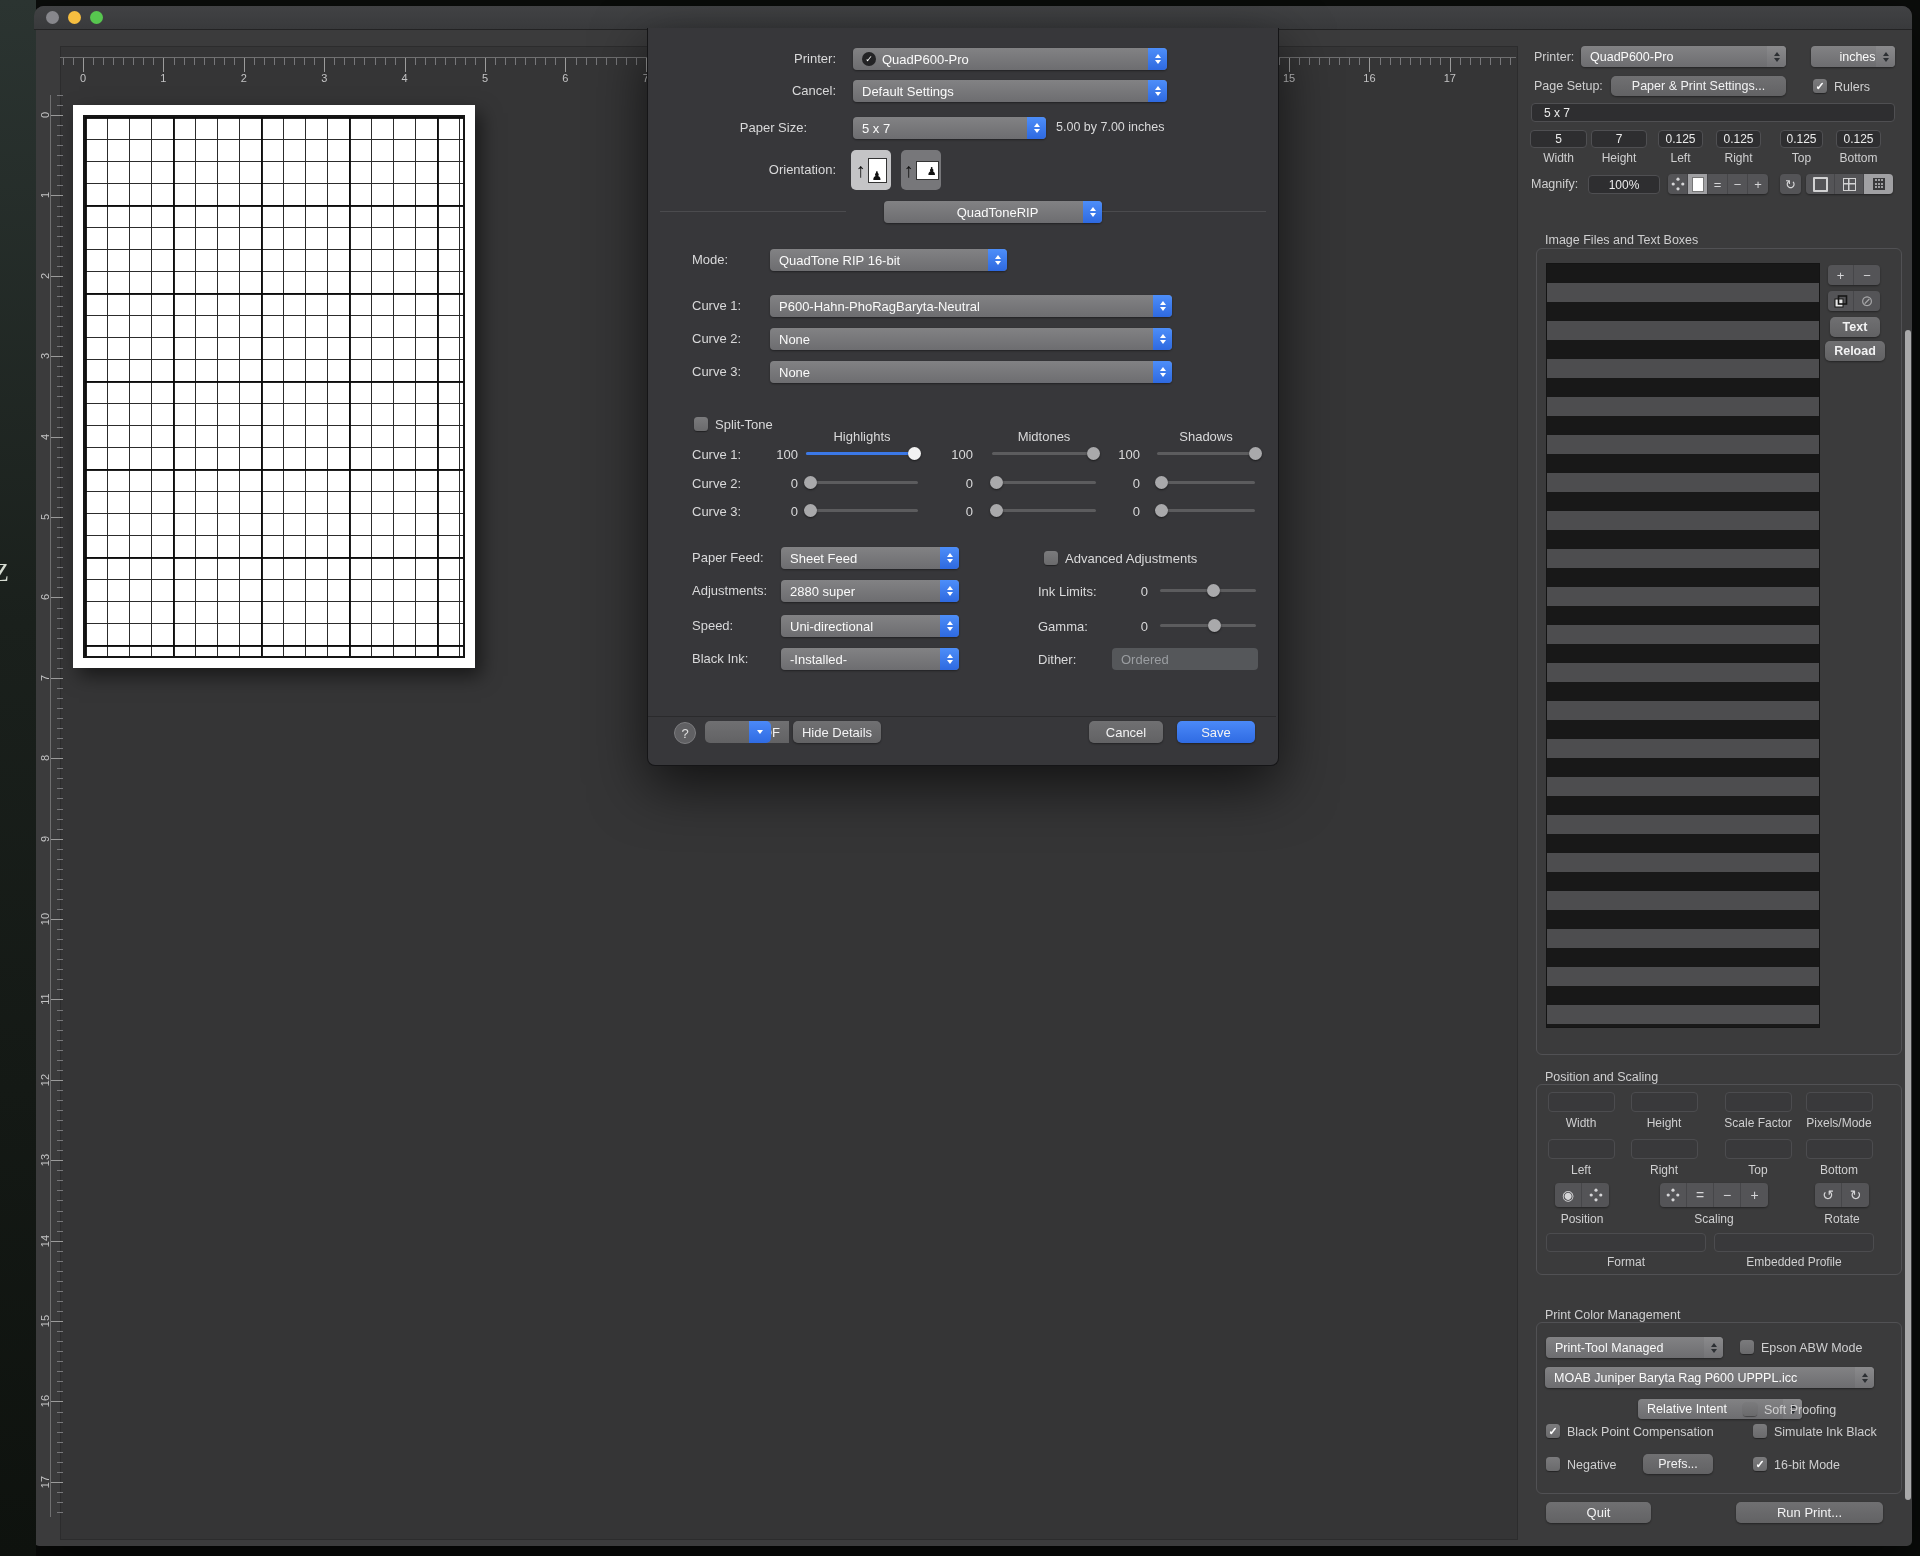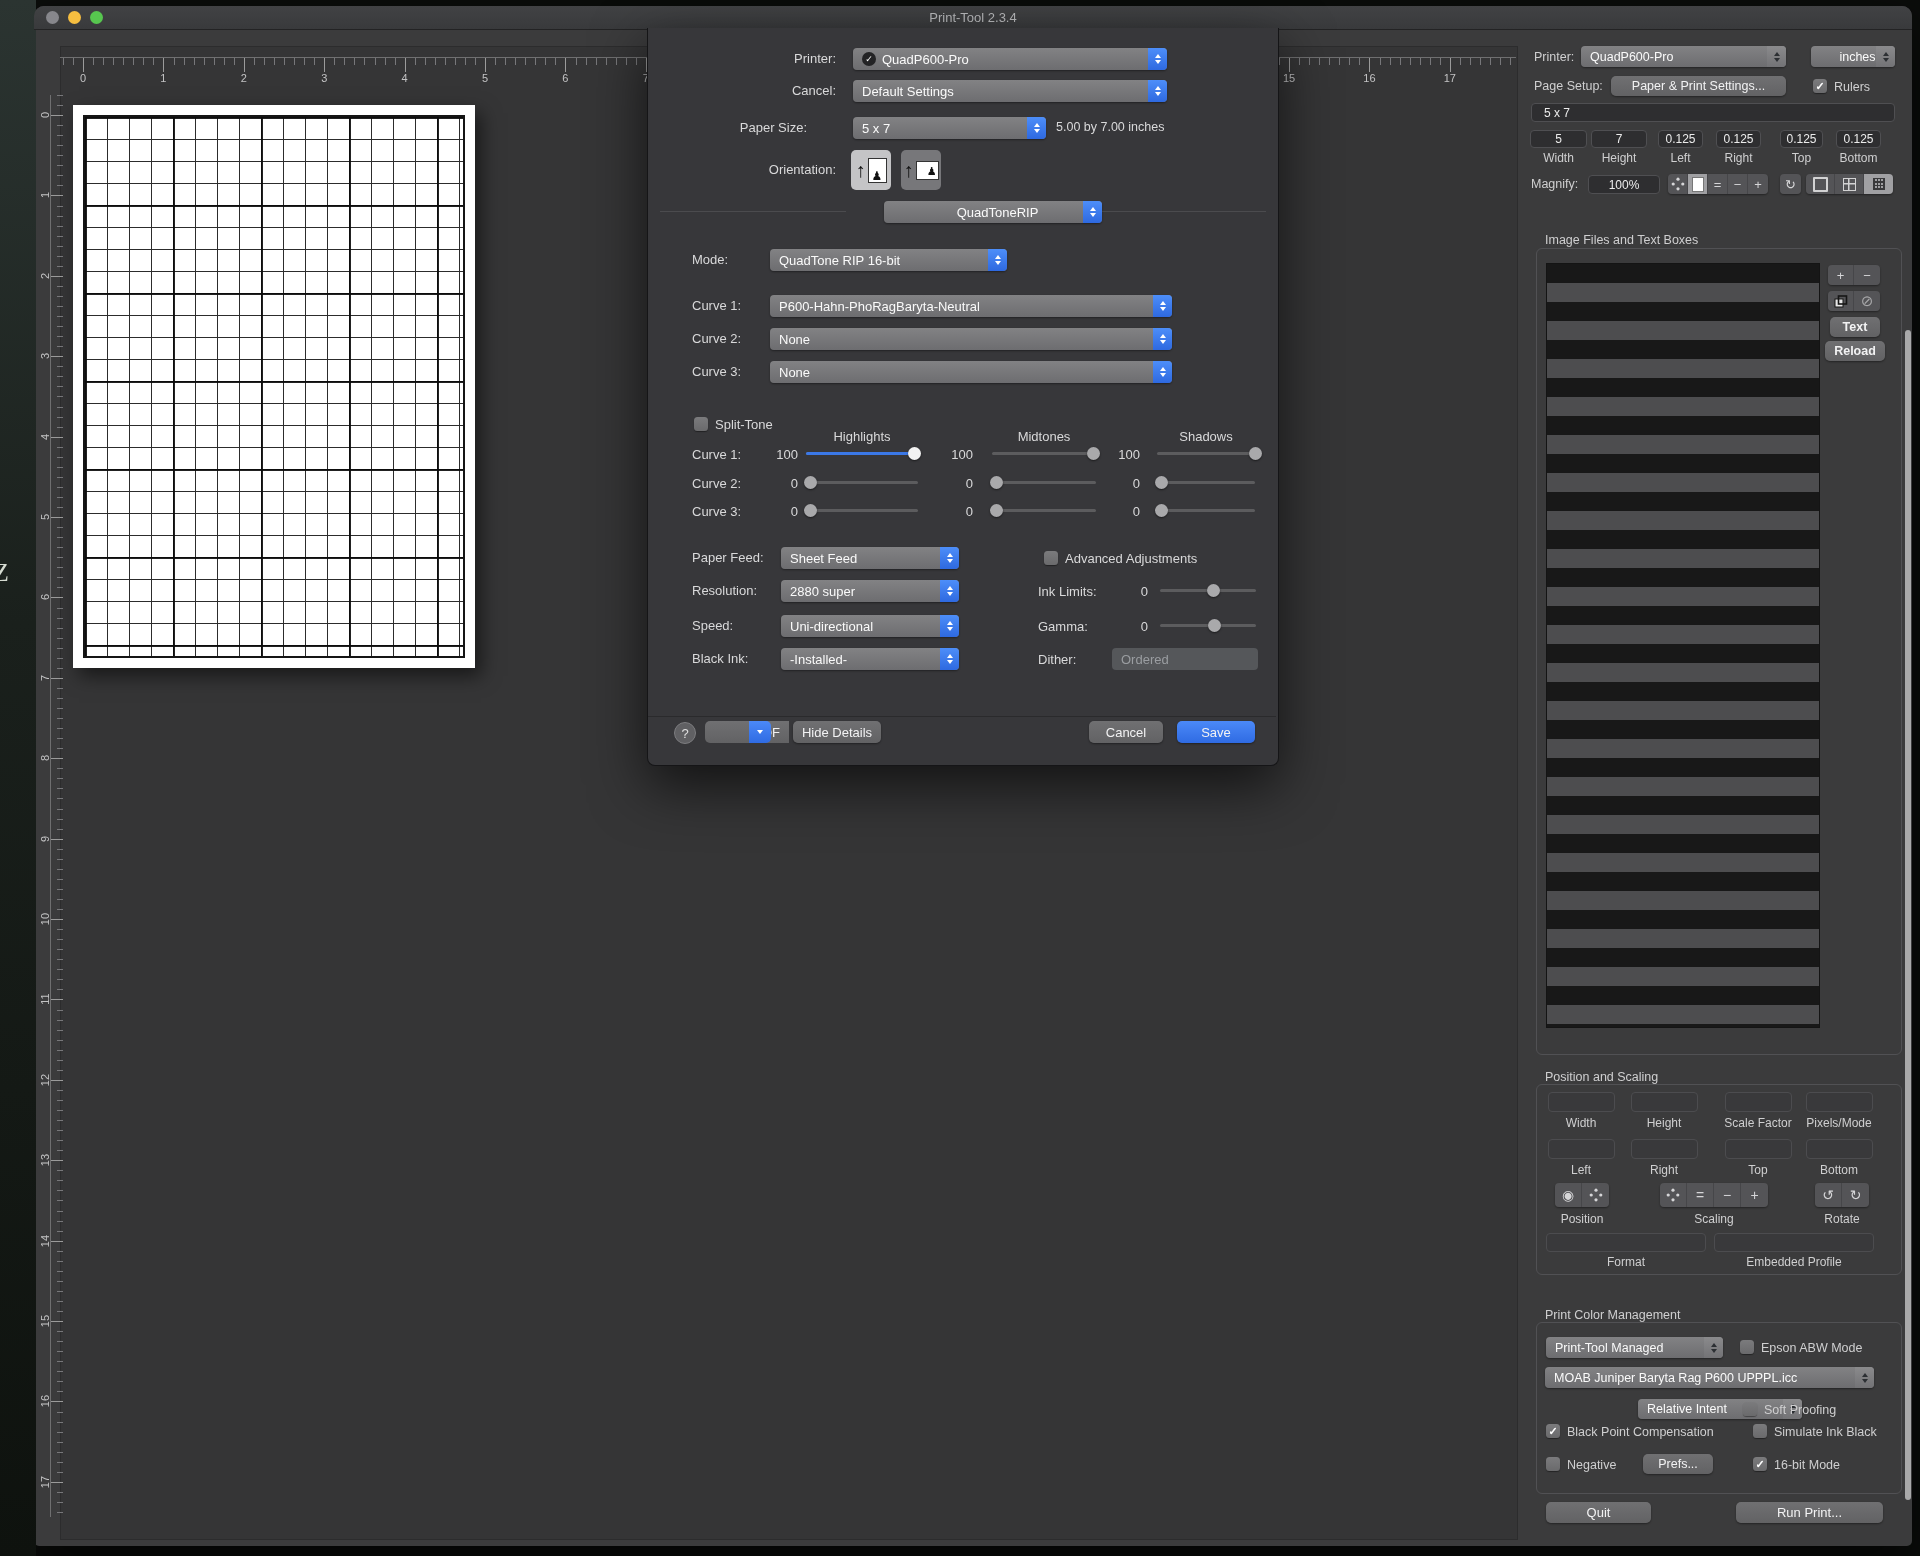--- a/index.html
+++ b/index.html
@@ -139,21 +139,20 @@
 
   <div class="ab" id="win"></div>
 
   <div class="ab" id="desktop-left"></div>
   <div class="ab" id="desktop-z">Z</div>
 
   <div class="ab" id="titlebar"></div>
   <div class="ab tl" style="left:46px;background:#87878c;"></div>
   <div class="ab tl" style="left:68px;background:#f6be40;"></div>
   <div class="ab tl" style="left:90px;background:#57c64f;"></div>
-  <div class="ab" id="title">Print-Tool 2.3.4</div>
 
   <div class="ab" id="canvas"></div>
   <div class="ab" id="hruler"></div>
   <div class="ab" id="vruler"></div>
   <div class="ab" id="hnums" style="left:0;top:72px;width:1920px;height:12px;">
       <span class="hnum" style="left: 74px;">0</span>
       <span class="hnum" style="left: 154.4px;">1</span>
       <span class="hnum" style="left: 234.8px;">2</span>
       <span class="hnum" style="left: 315.2px;">3</span>
       <span class="hnum" style="left: 395.6px;">4</span>
@@ -336,21 +335,21 @@
     </div>
 
   <div class="ab lb" style="left:692px;top:550px;z-index:7;">Paper Feed:</div>
   <div class="pop" style="left:781px;top:547px;width:178px;z-index:7;">
     <span>Sheet Feed</span>
     <span class="cap">
         <i class="cu"></i>
         <i class="cd"></i>
       </span>
   </div>
-  <div class="ab lb" style="left:692px;top:583px;z-index:7;">Resolution:</div>
+  <div class="ab lb" style="left:692px;top:583px;z-index:7;">Adjustments:</div>
   <div class="pop" style="left:781px;top:580px;width:178px;z-index:7;">
     <span>2880 super</span>
     <span class="cap">
         <i class="cu"></i>
         <i class="cd"></i>
       </span>
   </div>
   <div class="ab lb" style="left:692px;top:618px;z-index:7;">Speed:</div>
   <div class="pop" style="left:781px;top:615px;width:178px;z-index:7;">
     <span>Uni-directional</span>

